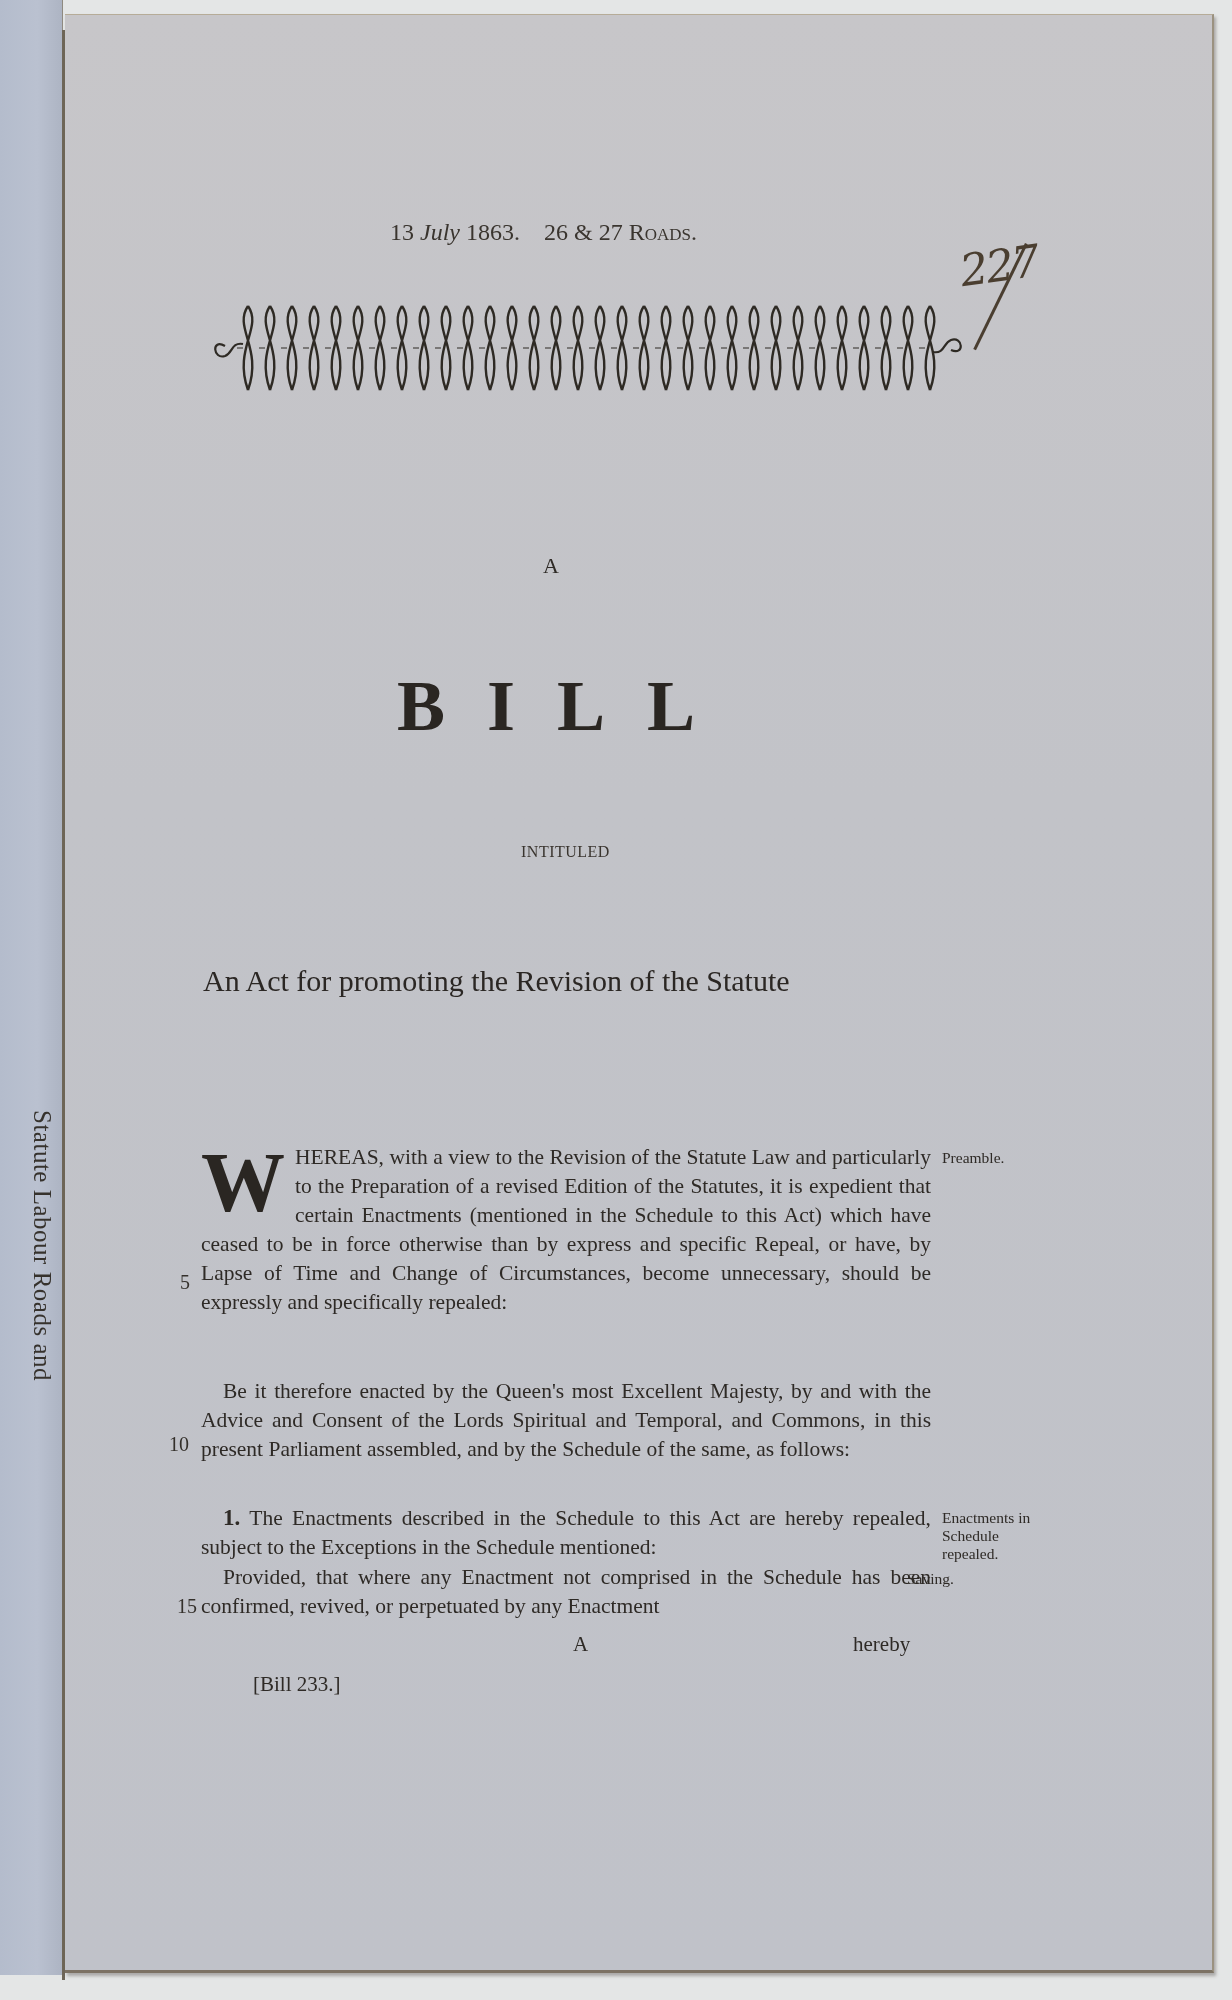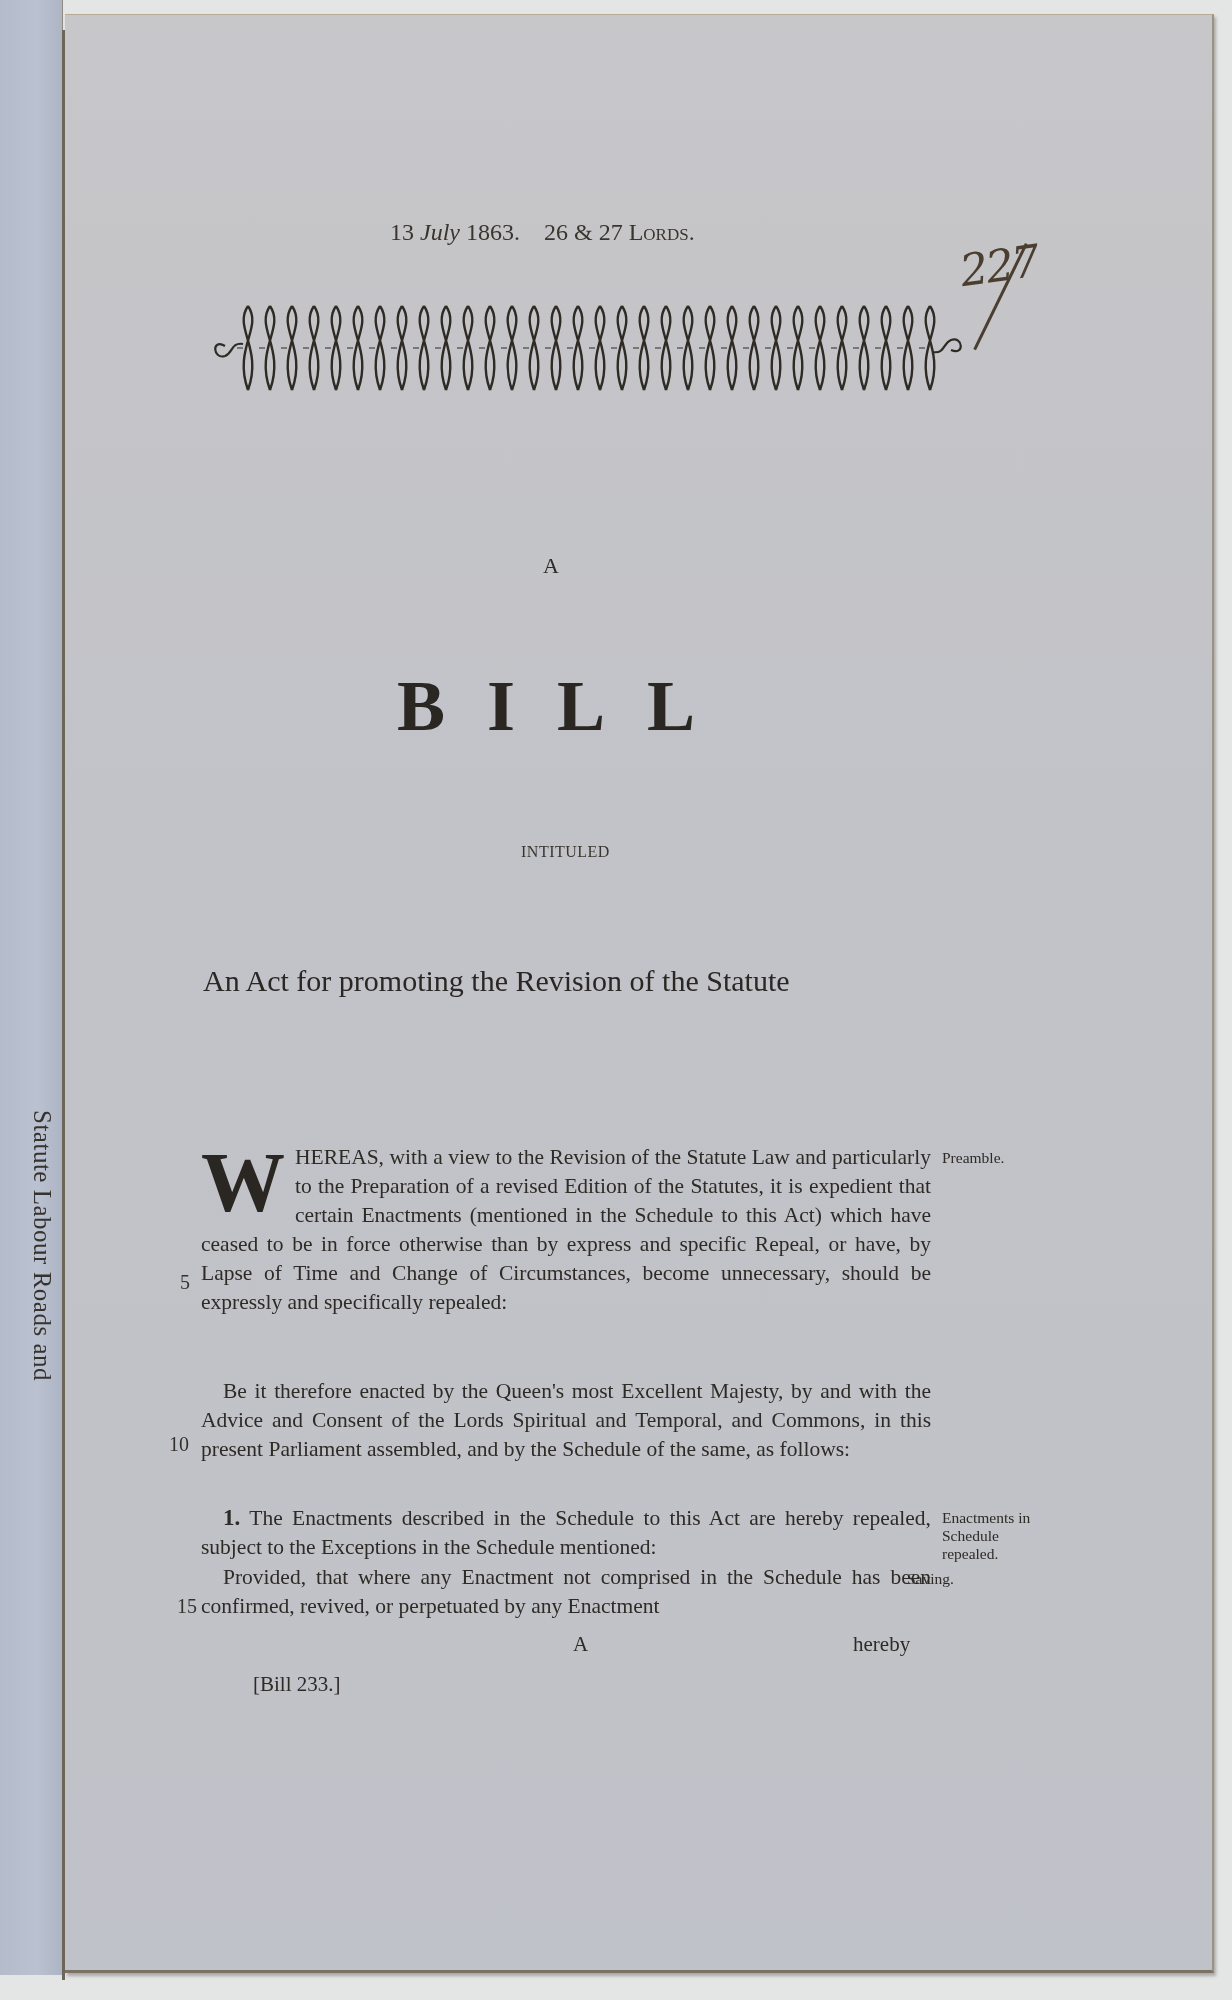--- a/index.html
+++ b/index.html
@@ -99,21 +99,21 @@
 
 <div class="page">
 
   <div class="abs header-line" style="top:204px;">
     <div class="header-inner">
       <span>13</span>
       <span class="it">July</span>
       <span>1863.</span>
       &nbsp;&nbsp;
       <span>26 &amp; 27</span>
-      <span class="sc">Lords.</span>
+      <span class="sc">Roads.</span>
     </div>
   </div>
 
   <div class="abs handwritten">227</div>
   <div class="abs hw-stroke"></div>
 
   <svg class="abs ornament" viewBox="0 0 770 100" preserveAspectRatio="none">
     <g fill="none" stroke="#2e2a24" stroke-width="2.2">
       <path d="M22,48 C8,40 10,62 22,58 C30,55 28,44 40,46"></path>
       <path d="M748,52 C762,58 760,38 748,42 C740,45 742,56 730,54"></path>

